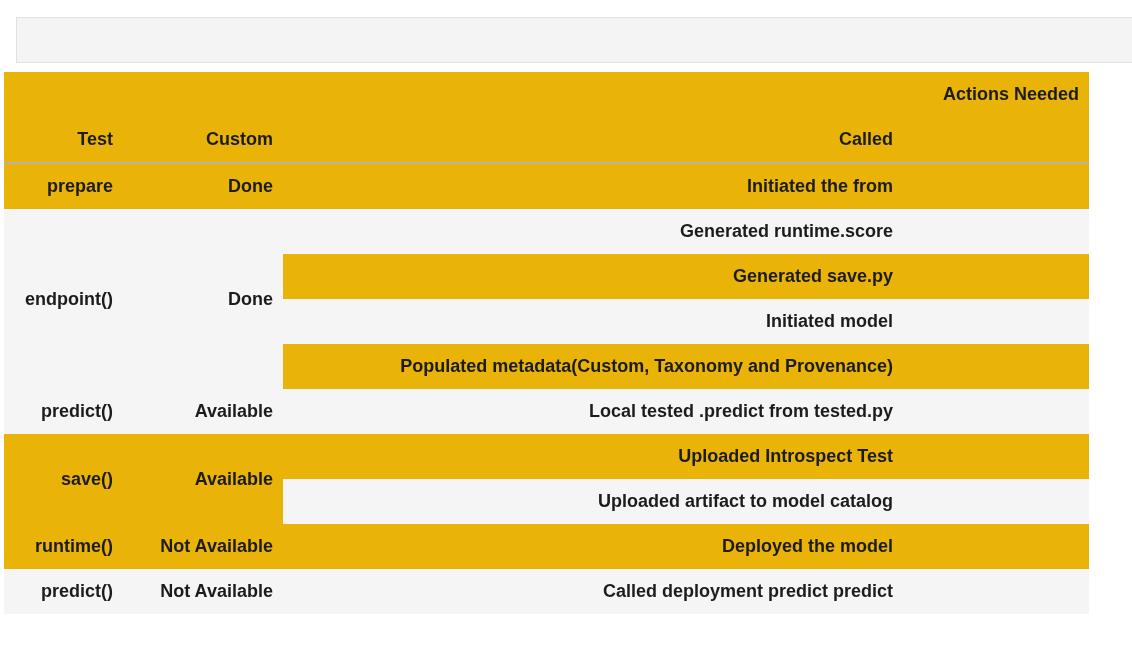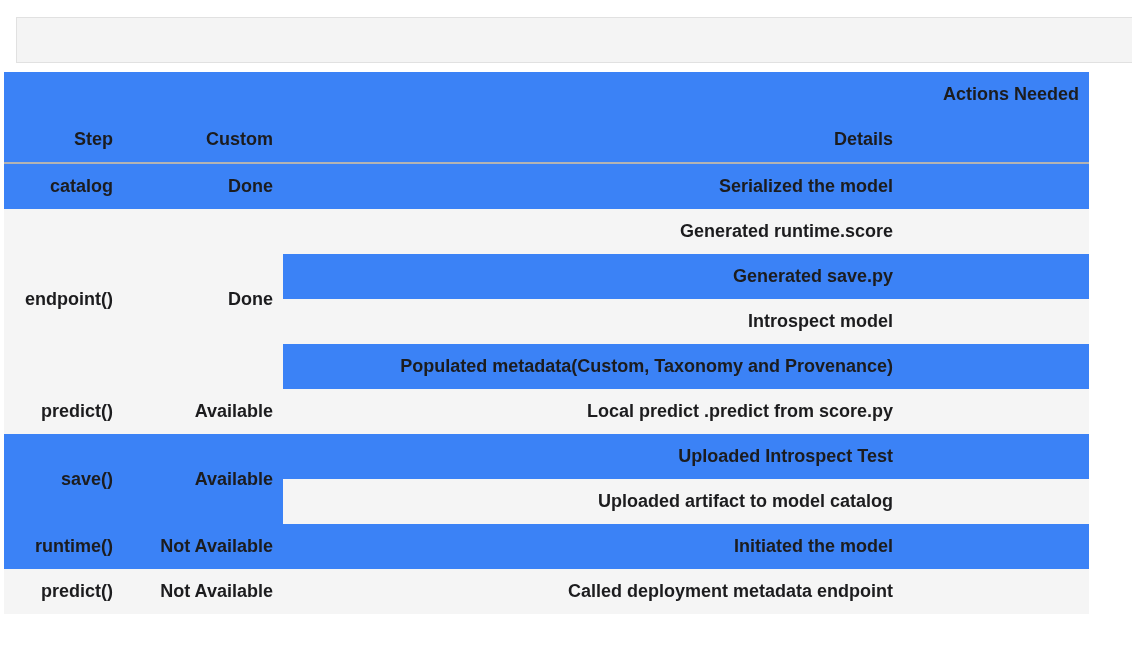--- a/index.html
+++ b/index.html
@@ -50,21 +50,21 @@
   .status-table th, .status-table td {
     height: 45px;
     padding: 0 10px;
     text-align: right;
     vertical-align: middle;
     font-size: 18px;
     font-weight: 700;
     color: #1c1c1e;
     white-space: nowrap;
     overflow: hidden;
-    background: #3b82f6;
+    background: #eab308;
   }
   .status-table thead { border-bottom: 2px solid #b3b3b3; }
   .status-table tbody tr:nth-child(even) th,
   .status-table tbody tr:nth-child(even) td { background: #f5f5f5; }
 </style>
 </head>
 <body>
 
 <div class="code-cell">
   <span style="color: rgb(0, 0, 0);">sklearn_model.</span><span style="color: rgb(26, 111, 192);">summary_status</span><span style="color: rgb(0, 160, 0);">()</span>
@@ -79,74 +79,74 @@
         <col class="c-actions">
     </colgroup>
     <thead>
       <tr>
         <th></th>
         <th></th>
         <th></th>
         <th>Actions Needed</th>
       </tr>
       <tr>
-        <th>Step</th>
+        <th>Test</th>
         <th>Custom</th>
-        <th>Details</th>
+        <th>Called</th>
         <th></th>
       </tr>
     </thead>
     <tbody>
       <tr>
-        <th>catalog</th>
+        <th>prepare</th>
         <th>Done</th>
-        <th>Serialized the model</th>
+        <th>Initiated the from</th>
         <td></td>
       </tr>
       <tr>
         <th rowspan="4">endpoint()</th>
         <th rowspan="4">Done</th>
         <th>Generated runtime.score</th>
         <td></td>
       </tr>
       <tr>
         <th>Generated save.py</th>
         <td></td>
       </tr>
       <tr>
-        <th>Introspect model</th>
+        <th>Initiated model</th>
         <td></td>
       </tr>
       <tr>
         <th>Populated metadata(Custom, Taxonomy and Provenance)</th>
         <td></td>
       </tr>
       <tr>
         <th>predict()</th>
         <th>Available</th>
-        <th>Local predict .predict from score.py</th>
+        <th>Local tested .predict from tested.py</th>
         <td></td>
       </tr>
       <tr>
         <th rowspan="2">save()</th>
         <th rowspan="2">Available</th>
         <th>Uploaded Introspect Test</th>
         <td></td>
       </tr>
       <tr>
         <th>Uploaded artifact to model catalog</th>
         <td></td>
       </tr>
       <tr>
         <th>runtime()</th>
         <th>Not Available</th>
-        <th>Initiated the model</th>
+        <th>Deployed the model</th>
         <td></td>
       </tr>
       <tr>
         <th>predict()</th>
         <th>Not Available</th>
-        <th>Called deployment metadata endpoint</th>
+        <th>Called deployment predict predict</th>
         <td></td>
       </tr>
     </tbody>
   </table>
 </div>
 
 </body></html>

